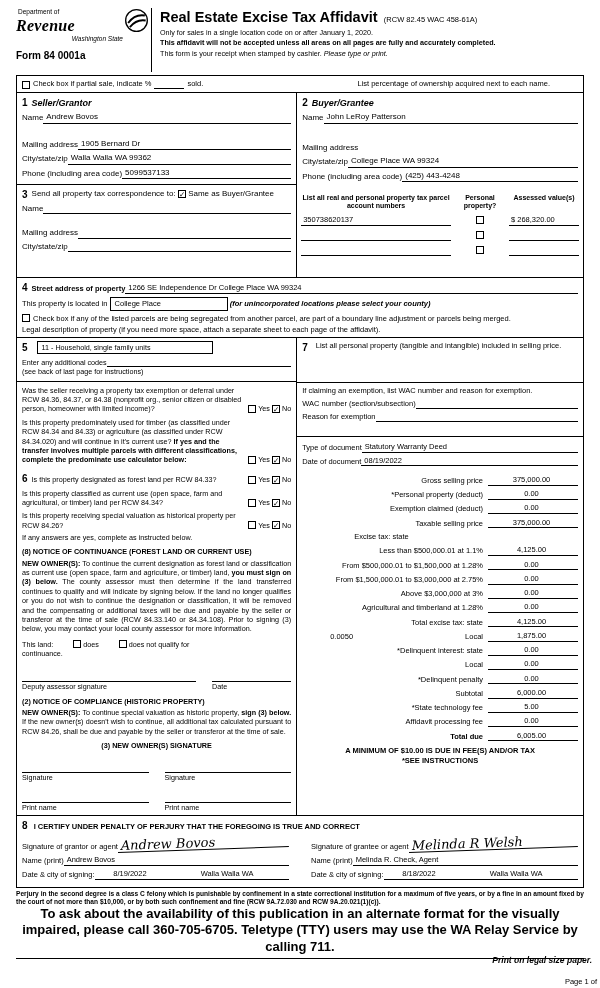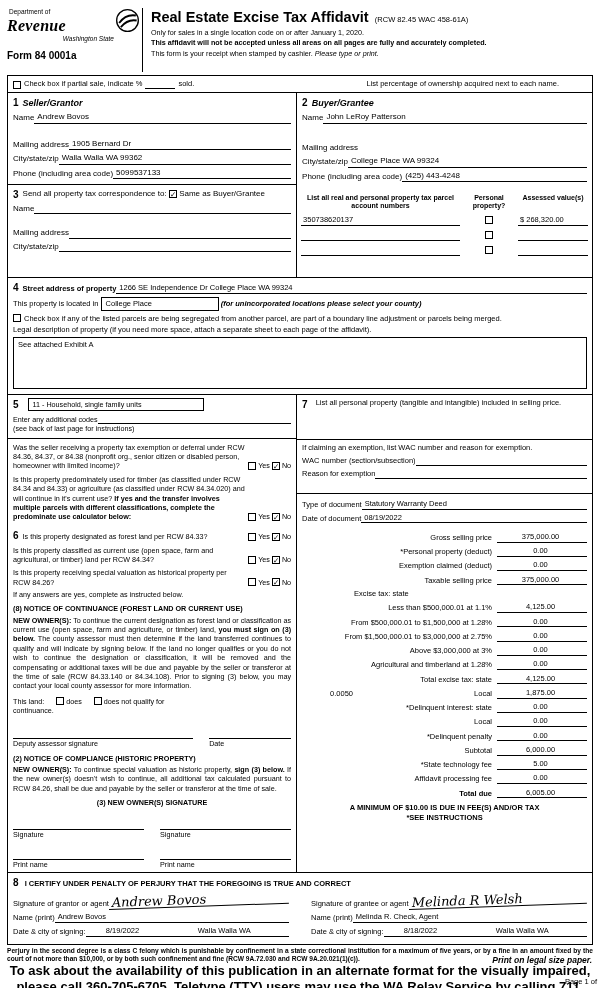--- a/index.html
+++ b/index.html
@@ -1,18 +1,18 @@
 <!DOCTYPE html>
 <html><head>
 <meta charset="utf-8">
 <style>
   * { margin:0; padding:0; box-sizing:border-box; }
   html,body { background:#e8e8e8; }
   body { font-family:"Liberation Sans","DejaVu Sans",sans-serif; font-size:8px; color:#000; line-height:1.3; }
-  .page { width:600px; height:988px; margin:0 auto; background:#fff; padding:8px 7px 0; position:relative; overflow:hidden; }
+  .page { width:600px; height:988px; margin:0 auto; background:#fff; padding:8px 16px 0; position:relative; overflow:hidden; }
   .b { font-weight:bold; } .i { font-style:italic; }
 
   
   .hdr { display:flex; height:64px; margin-bottom:3px; }
   .hdr-left { width:136px; border-right:1.5px solid #000; position:relative; padding-right:4px; }
   .dept-small { font-size:6.5px; padding-left:2px; }
   .dept-name { font-size:16px; font-weight:bold; font-style:italic; font-family:"Liberation Serif",serif; letter-spacing:.3px; }
   .dept-sub { font-size:6.5px; font-style:italic; text-align:right; padding-right:24px; margin-top:-2px; }
   .form-no { font-size:10px; font-weight:bold; margin-top:5px; }
   .logo { position:absolute; top:0; right:2px; width:25px; height:25px; }
@@ -236,23 +236,20 @@
       <div class="fline" style="align-items:center">
         <span class="lbl">This property is located in</span>&nbsp;
         <span class="selbox">College Place</span>&nbsp;
         <span class="b i">(for unincorporated locations please select your county)</span>
       </div>
       <div style="display:flex;gap:3px;margin-top:3px">
         <span class="cb"></span>
         <span>Check box if any of the listed parcels are being segregated from another parcel, are part of a boundary line adjustment or parcels being merged.</span>
       </div>
       <div style="margin-top:2px">Legal description of property (if you need more space, attach a separate sheet to each page of the affidavit).</div>
-      <div class="legalbox">
-        <span>See attached Exhibit A</span>
-      </div>
     </div>
 
     <div class="rowF">
 
       <div class="colL sec colF5">
         <div style="display:flex;align-items:center;gap:5px">
           <span class="secnum">5</span>
           <span class="selbox" style="min-width:176px">11 - Household, single family units</span>
         </div>
         <div class="fline">
@@ -316,21 +313,21 @@
           </div>
         </div>
 
         <div style="margin-top:3px">If any answers are yes, complete as instructed below.</div>
 
         <div class="h6">(8) NOTICE OF CONTINUANCE (FOREST LAND OR CURRENT USE)</div>
         <div class="para">
           <span class="b">NEW OWNER(S):</span><span> To continue the current designation as forest land or classification as current use (open space, farm and agriculture, or timber) land, </span><span class="b">you must sign on (3) below.</span><span> The county assessor must then determine if the land transferred continues to qualify and will indicate by signing below. If the land no longer qualifies or you do not wish to continue the designation or classification, it will be removed and the compensating or additional taxes will be due and payable by the seller or transferor at the time of sale (RCW 84.33.140 or 84.34.108). Prior to signing (3) below, you may contact your local county assessor for more information.</span>
         </div>
 
-        <div style="display:flex;gap:12px;margin-top:6px;align-items:center">
+        <div style="display:flex;gap:20px;margin-top:6px;align-items:center">
           <span>This land:</span>
           <span><span class="cb"></span> <span>does</span></span>
           <span><span class="cb"></span> <span>does not qualify for</span></span>
         </div>
         <div>continuance.</div>
 
         <div class="sigpair">
           <div class="sigcell" style="flex:2.2">
             <div class="sigline"></div>
             <div>Deputy assessor signature</div>

